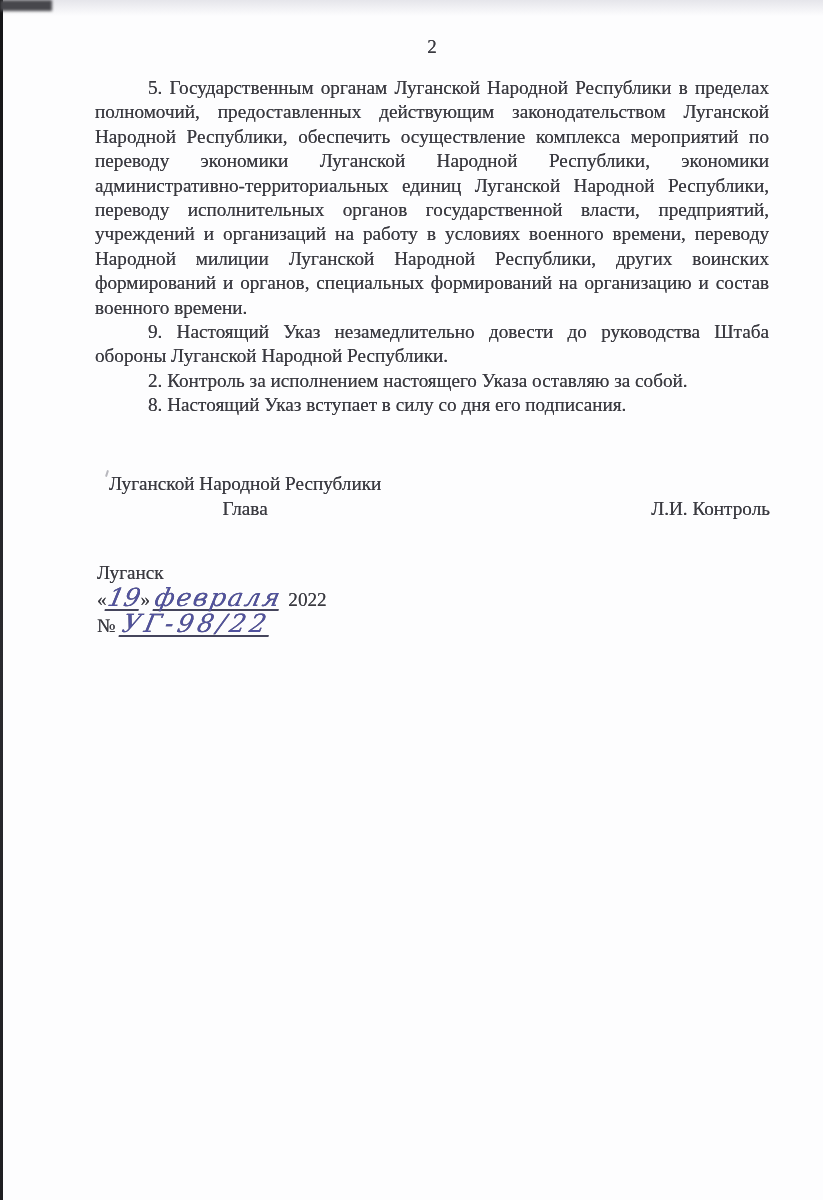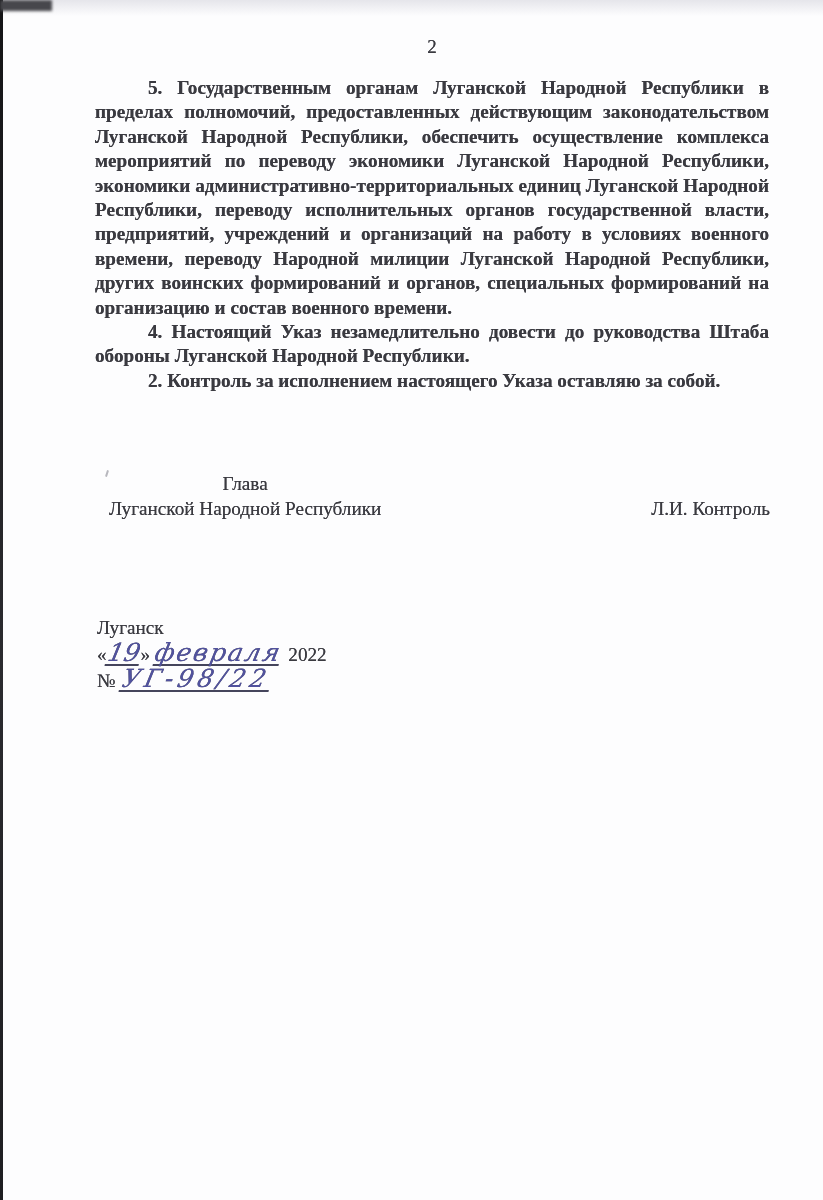--- a/index.html
+++ b/index.html
@@ -62,40 +62,39 @@
     top: 76px;
     left: 95px;
     width: 674px;
     font-size: 19.2px;
     line-height: 24.4px;
     text-align: justify;
   }
   .body-text p {
     margin: 0;
     text-indent: 53px;
-    font-weight: bold;
   }
   .signature-row {
     position: absolute;
     top: 471px;
     left: 95px;
     right: 53px;
     display: flex;
     justify-content: space-between;
     align-items: flex-end;
     font-size: 19.2px;
     line-height: 25px;
   }
   .signer-title {
     text-align: center;
     margin-left: 14px;
   }
   .issuance {
     position: absolute;
-    top: 615px;
+    top: 560px;
     left: 97px;
     font-size: 19.2px;
     line-height: 25px;
   }
   .date-line { margin-top: 2px; white-space: nowrap; }
   .number-line { margin-top: 1px; white-space: nowrap; }
   
   .hw {
     font-family: "DejaVu Serif", serif;
     font-style: italic;
@@ -121,28 +120,29 @@
 
   <div class="scan-edge-top"></div>
   <div class="scan-edge-left"></div>
   <div class="scan-corner-smudge"></div>
   <div class="scan-speck"></div>
 
   <div class="page-number printed">2</div>
 
   <div class="body-text printed">
     <p>5. Государственным органам Луганской Народной Республики в пределах полномочий, предоставленных действующим законодательством Луганской Народной Республики, обеспечить осуществление комплекса мероприятий по переводу экономики Луганской Народной Республики, экономики административно-территориальных единиц Луганской Народной Республики, переводу исполнительных органов государственной власти, предприятий, учреждений и организаций на работу в условиях военного времени, переводу Народной милиции Луганской Народной Республики, других воинских формирований и органов, специальных формирований на организацию и состав военного времени.</p>
-    <p>4. Настоящий Указ незамедлительно довести до руководства Штаба обороны Луганской Народной Республики.</p>
+    <p>9. Настоящий Указ незамедлительно довести до руководства Штаба обороны Луганской Народной Республики.</p>
     <p>2. Контроль за исполнением настоящего Указа оставляю за собой.</p>
+    <p>8. Настоящий Указ вступает в силу со дня его подписания.</p>
   </div>
 
   <div class="signature-row printed">
     <div class="signer-title">
+      <div>Луганской Народной Республики</div>
       <div>Глава</div>
-      <div>Луганской Народной Республики</div>
     </div>
     <div class="signer-name">Л.И. Контроль</div>
   </div>
 
   <div class="issuance printed">
     <div class="city">Луганск</div>
     <div class="date-line">
       <span>«</span><span class="hw u hw-day">19</span><span>»</span>
       <span class="hw u hw-month">февраля</span><span class="year">2022</span>
     </div>

